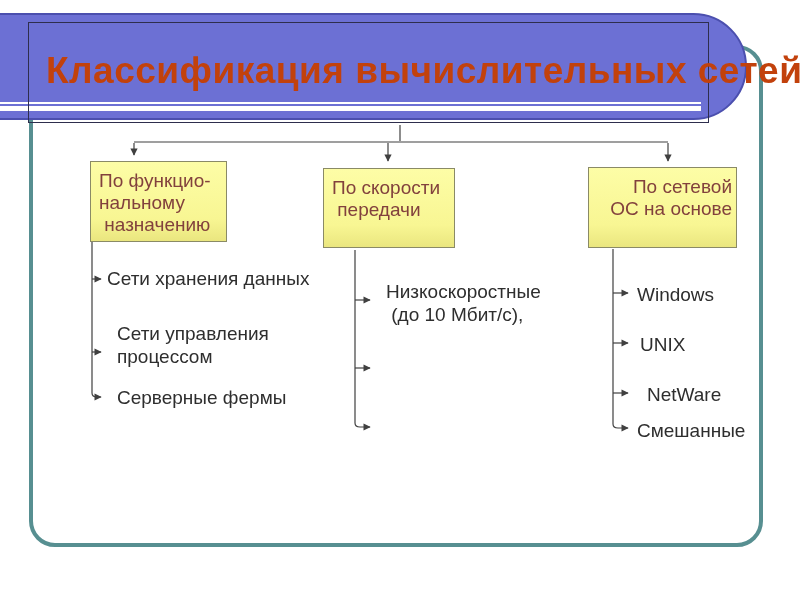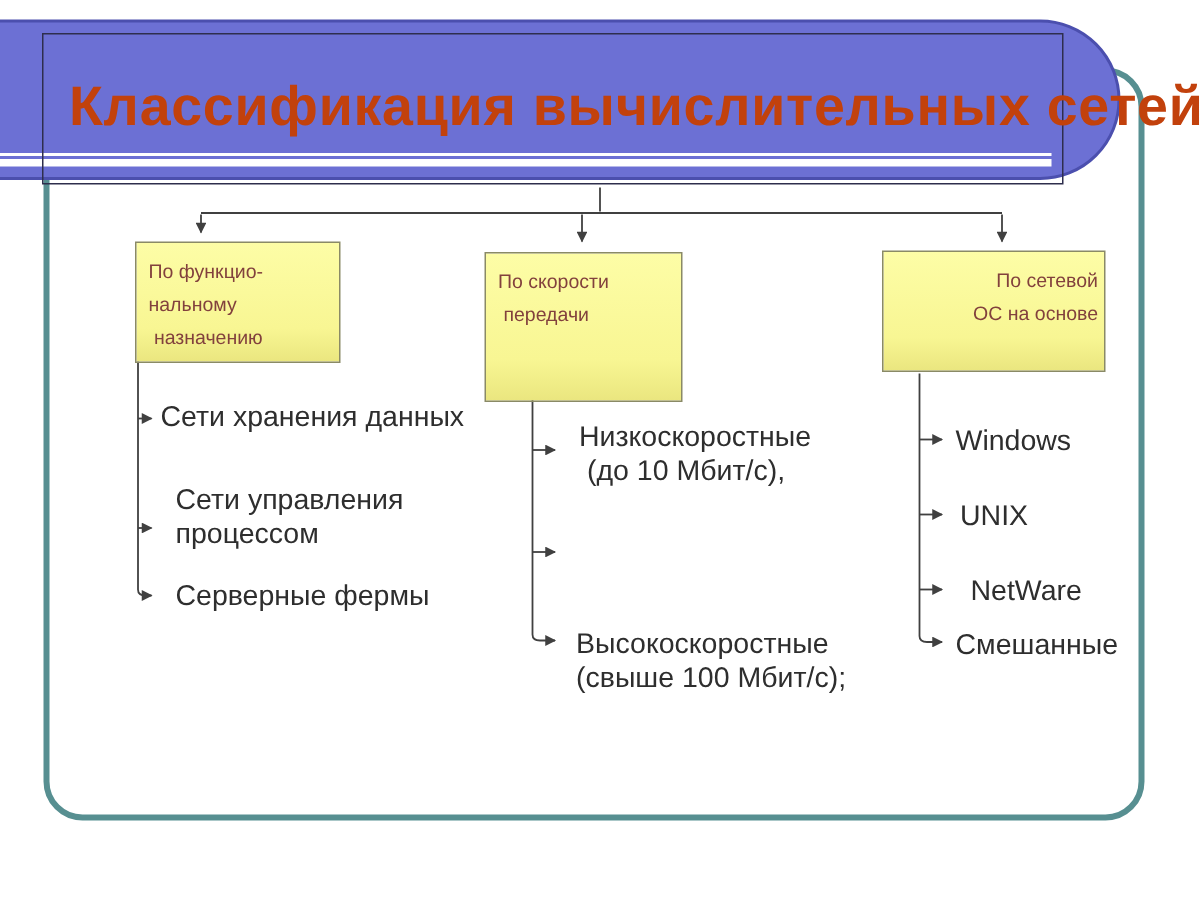--- a/index.html
+++ b/index.html
@@ -18,21 +18,21 @@
   .divider{position:absolute;left:0;background:#fff;}
   .divider.thin{top:102px;width:701px;height:2px;}
   .divider.thick{top:106px;width:701px;height:5px;}
   .outline{position:absolute;left:28px;top:22px;width:681px;height:101px;
            border:1px solid var(--outline_color);box-sizing:border-box;}
   .title{position:absolute;left:46px;top:50px;margin:0;color:#c2410c;
          font-size:37px;font-weight:700;letter-spacing:0.5px;white-space:nowrap;}
   .connectors{position:absolute;left:0;top:0;width:800px;height:600px;}
   .ybox{position:absolute;background:linear-gradient(180deg,var(--box_fill_top) 0%,#f8f693 72%,var(--box_fill_bottom) 100%);
         border:1px solid var(--box_border);box-sizing:border-box;
-        color:var(--box_text);font-size:13px;line-height:22px;white-space:pre-wrap;
+        color:var(--box_text);font-size:19px;line-height:22px;white-space:pre-wrap;
         padding:8px 4px 0 8px;}
   .leaf{position:absolute;color:var(--item_text);font-size:19px;line-height:23px;white-space:pre-wrap;}
 </style>
 </head>
 <body>
 
 <div class="slide">
 
   <div class="frame"></div>
 
@@ -67,33 +67,31 @@
       <path d="M613,249 L613,424 Q613,428 618,428 L628,428" marker-end="url(#arw)"></path>
       <path d="M613,293 L628,293" marker-end="url(#arw)"></path>
       <path d="M613,343 L628,343" marker-end="url(#arw)"></path>
       <path d="M613,393 L628,393" marker-end="url(#arw)"></path>
     </g>
   </svg>
 
   <div class="ybox" style="left:90px;top:161px;width:137px;height:81px;">По функцио-
 нальному
  назначению</div>
-  <div class="ybox" style="left:323px;top:168px;width:132px;height:100px;">По скорости
+  <div class="ybox" style="left:323px;top:168px;width:132px;height:80px;">По скорости
  передачи</div>
   <div class="ybox" style="left:588px;top:167px;width:149px;height:81px;text-align:right;">По сетевой
 ОС на основе</div>
 
   <div class="leaf" style="left:117px;top:322px;">Сети управления
 процессом</div>
   <div class="leaf" style="left:107px;top:267px;">Сети хранения данных</div>
   <div class="leaf" style="left:117px;top:386px;">Серверные фермы</div>
 
   <div class="leaf" style="left:386px;top:280px;">Низкоскоростные
  (до 10 Мбит/с),</div>
-  <div class="leaf" style="left:384px;top:418px;">Высокоскоростные
-(свыше 100 Мбит/с);</div>
 
   <div class="leaf" style="left:637px;top:283px;">Windows</div>
   <div class="leaf" style="left:640px;top:333px;">UNIX</div>
   <div class="leaf" style="left:647px;top:383px;">NetWare</div>
   <div class="leaf" style="left:637px;top:419px;">Смешанные</div>
 
 </div>
 
 </body></html>

